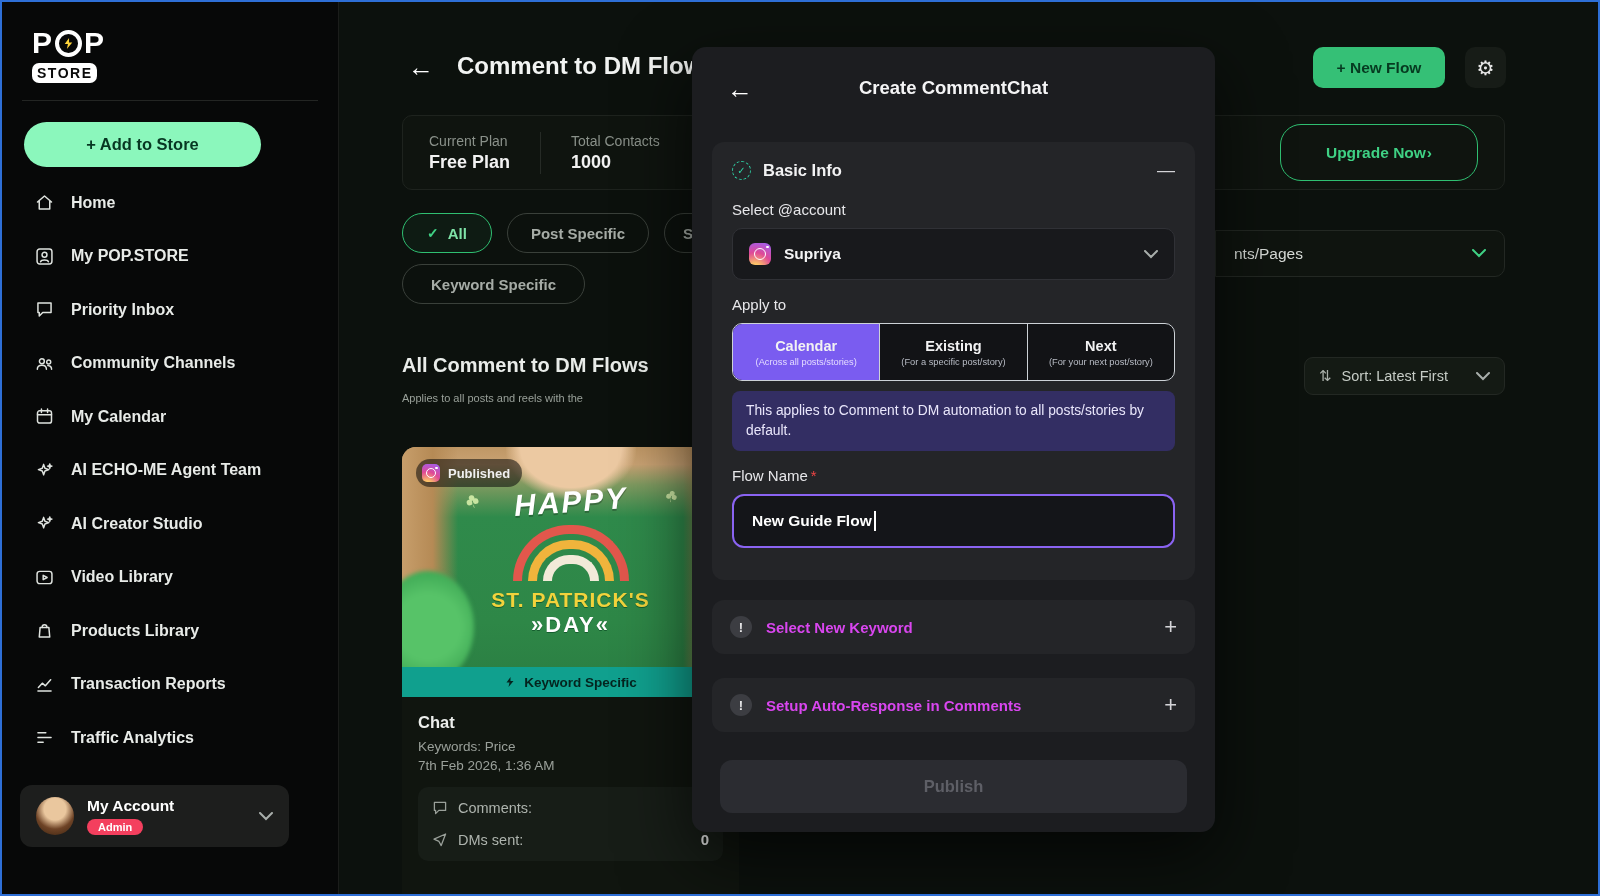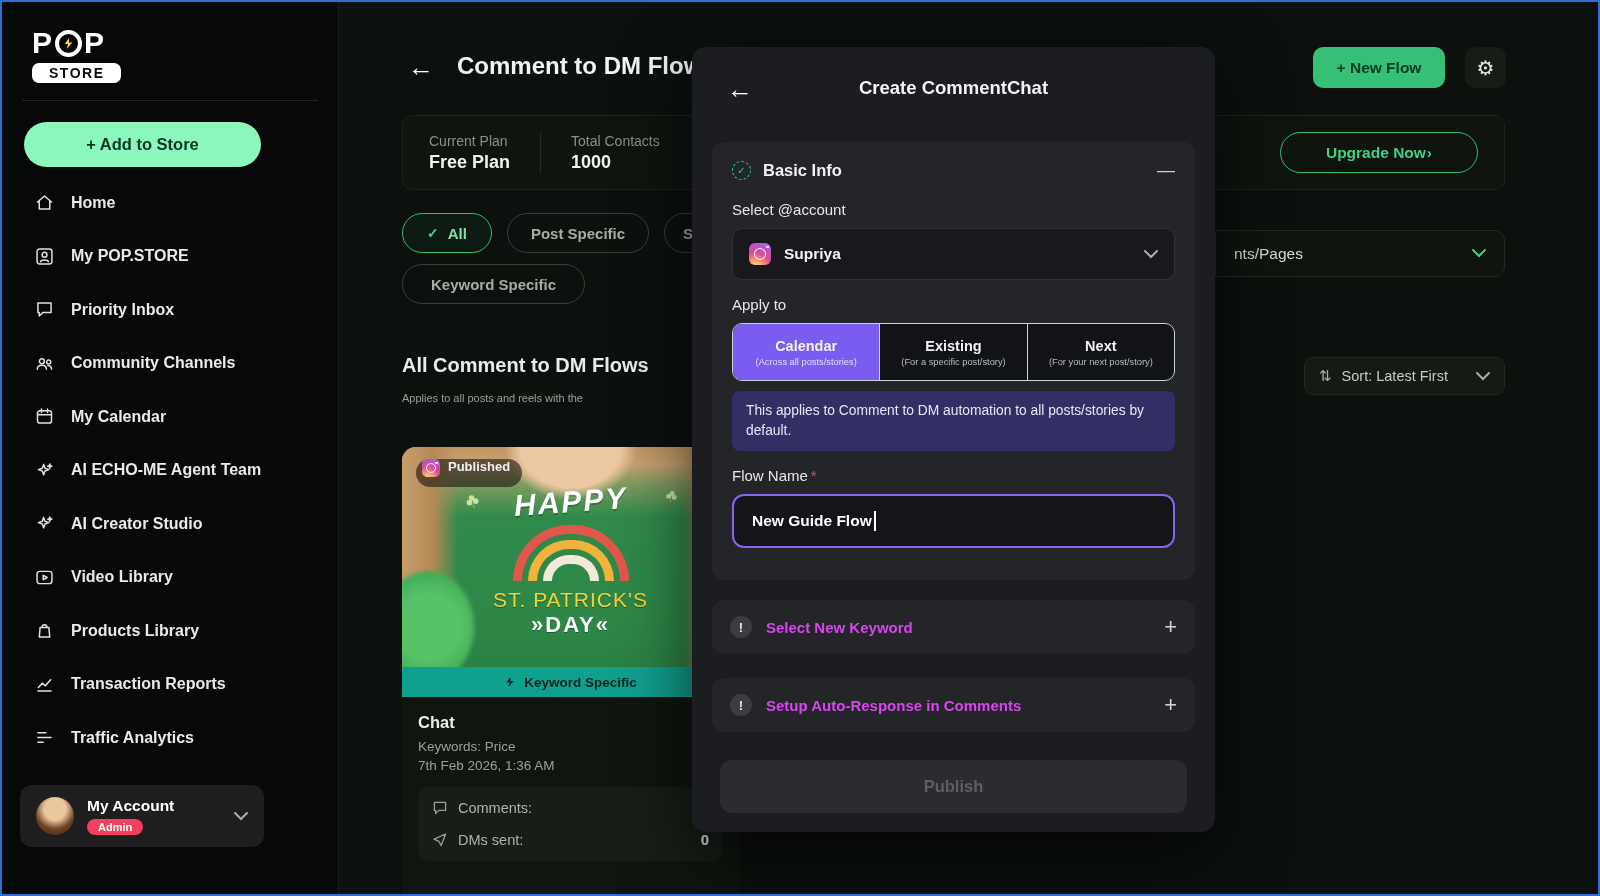--- a/index.html
+++ b/index.html
@@ -10,34 +10,34 @@
   
   .sidebar { position:absolute; left:0; top:0; width:337px; height:100%;
              background:#070808; border-right:1px solid #1b1d1b; }
   .logo { position:absolute; left:30px; top:24px; }
   .logo-pop { display:flex; align-items:center; color:#fff; font-weight:800;
               font-size:30px; letter-spacing:1px; }
   .logo-o { width:27px; height:27px; border:4px solid #fff; border-radius:50%;
             display:flex; align-items:center; justify-content:center; margin:0 2px; }
   .logo-o svg { width:13px; height:13px; fill:#ffd43b; }
   .logo-store { display:inline-block; background:#fff; color:#0a0a0a; font-weight:800;
-                font-size:14px; letter-spacing:1.5px; padding:2px 17px; border-radius:7px;
+                font-size:14px; letter-spacing:1.5px; padding:2px 5px; border-radius:7px;
                 margin-top:3px; }
   .sidebar-divider { position:absolute; left:20px; right:20px; top:98px;
                      border-top:1px solid #232523; }
   .add-store-btn { position:absolute; left:22px; top:120px; width:237px; height:45px;
                    border-radius:24px; background:#8bf7bc; color:#073722; font-weight:700;
                    font-size:16.5px; display:flex; align-items:center; justify-content:center;
                    cursor:pointer; }
   .nav { position:absolute; top:174px; left:0; width:100%; }
   .nav-item { display:flex; align-items:center; gap:16px; height:53.5px; padding-left:32px;
               color:#e8ebe8; font-size:16px; font-weight:600; cursor:pointer; white-space:nowrap; }
   .nav-item svg { width:21px; height:21px; stroke:#dfe3df; fill:none; stroke-width:1.7;
                   stroke-linecap:round; stroke-linejoin:round; flex:0 0 auto; }
-  .account-card { position:absolute; left:18px; bottom:47px; width:244px; height:62px;
+  .account-card { position:absolute; left:18px; bottom:47px; width:269px; height:62px;
                   background:#1d1e1d; border-radius:12px; display:flex; align-items:center;
                   padding:15px 16px; gap:13px; cursor:pointer;justify-content:flex-end; }
   .avatar { width:38px; height:38px; border-radius:50%;
             background:radial-gradient(circle at 50% 32%, #eac79e 0 34%, #6e4326 62%, #39220f 100%); }
   .account-name { font-size:15.5px; font-weight:700; color:#fff; }
   .admin-badge { display:inline-block; background:#f43f5e; color:#fff; font-size:11px;
                  font-weight:700; padding:2px 11px; border-radius:10px; margin-top:4px; }
   .account-chevron { margin-left:auto; }
   .chev { width:14px; height:9px; stroke:#a8aeab; fill:none; stroke-width:2; stroke-linecap:round; }
   .chev-green { stroke:#3fd184; }
@@ -57,21 +57,21 @@
               display:flex; align-items:center; justify-content:center; cursor:pointer; }
 
   
   .plan-bar { position:absolute; left:400px; top:113px; width:1103px; height:75px;
               background:#0f140f; border:1px solid #1e231e; border-radius:10px;
               display:flex; align-items:center; padding:0 26px; }
   .plan-group { display:flex; flex-direction:column; gap:3px; }
   .plan-label { font-size:14px; color:#8a918a; }
   .plan-value { font-size:18px; font-weight:600; color:#f2f2f2; }
   .plan-sep { width:1px; height:42px; background:#262b26; margin:0 30px; }
-  .upgrade-btn { margin-left:auto; width:198px; height:41px; border-radius:21px;
+  .upgrade-btn { margin-left:auto; width:198px; height:57px; border-radius:21px;
                  border:1.5px solid #2fbf71; color:#3fd184; font-size:15.5px; font-weight:600;
                  display:flex; align-items:center; justify-content:center; gap:1px;
                  background:transparent; cursor:pointer; }
 
   
   .chip { position:absolute; height:40px; border-radius:20px; border:1px solid #3a403a;
           color:#a6aca6; font-size:15px; font-weight:600; display:flex; align-items:center;
           justify-content:center; gap:9px; padding:0 18px; cursor:pointer; }
   .chip-all { left:400px; top:211px; width:90px; border-color:#2fbf71; color:#7fe3a8;
               background:rgba(47,191,113,0.06); }
@@ -114,29 +114,29 @@
   .tee-design { position:absolute; top:38px; left:0; right:0; display:flex;
                 flex-direction:column; align-items:center; }
   .happy { font-size:30px; font-weight:700; font-style:italic; color:#fff;
            transform:rotate(-4deg); letter-spacing:2px; text-shadow:0 2px 0 rgba(0,0,0,0.25); }
   .rainbow { position:relative; width:124px; height:56px; margin-top:6px; }
   .arc { position:absolute; left:50%; bottom:0; transform:translateX(-50%);
          border-style:solid; border-bottom:none; border-radius:999px 999px 0 0; }
   .arc1 { width:116px; height:56px; border-width:9px 9px 0; border-color:#e2574c; }
   .arc2 { width:86px;  height:41px; border-width:9px 9px 0; border-color:#f0b43c; }
   .arc3 { width:56px;  height:26px; border-width:9px 9px 0; border-color:#f2ead8; }
-  .stpat { font-size:21px; font-weight:400; color:#f2d33c; letter-spacing:1px; margin-top:7px;
+  .stpat { font-size:21px; font-weight:700; color:#f2d33c; letter-spacing:1px; margin-top:7px;
            text-shadow:0 1px 0 #155d2e; }
   .day { font-size:22px; font-weight:800; color:#fff; letter-spacing:2px;
          text-shadow:0 1px 0 #155d2e; }
   .shamrock { position:absolute; fill:#cfe9a6; opacity:.95; }
   .sham1 { left:62px; top:46px; width:17px; transform:rotate(-14deg); }
   .sham2 { right:60px; top:42px; width:15px; transform:rotate(12deg); }
   .published-badge { position:absolute; left:14px; top:12px; height:28px; border-radius:14px;
-                     background:rgba(10,10,10,0.55); display:flex; align-items:flex-start; gap:8px;
+                     background:rgba(10,10,10,0.55); display:flex; align-items:center; gap:8px;
                      padding:0 12px 0 6px; color:#f0f0f0; font-size:13px; font-weight:600; }
   .ig-icon { width:18px; height:18px; border-radius:5px; position:relative; flex:0 0 auto;
              background:radial-gradient(circle at 28% 120%, #fdc468 0 18%, #df4996 55%, #a55eea 92%); }
   .ig-icon::before { content:""; position:absolute; inset:4px; border:1.6px solid #fff;
                      border-radius:50%; }
   .ig-icon::after { content:""; position:absolute; top:2.5px; right:2.5px; width:2.6px;
                     height:2.6px; background:#fff; border-radius:50%; }
   .ig-lg { width:22px; height:22px; border-radius:6px; }
   .ig-lg::before { inset:5px; border-width:1.8px; }
   .keyword-strip { position:absolute; left:0; right:0; bottom:0; height:30px; background:#10a08e;

